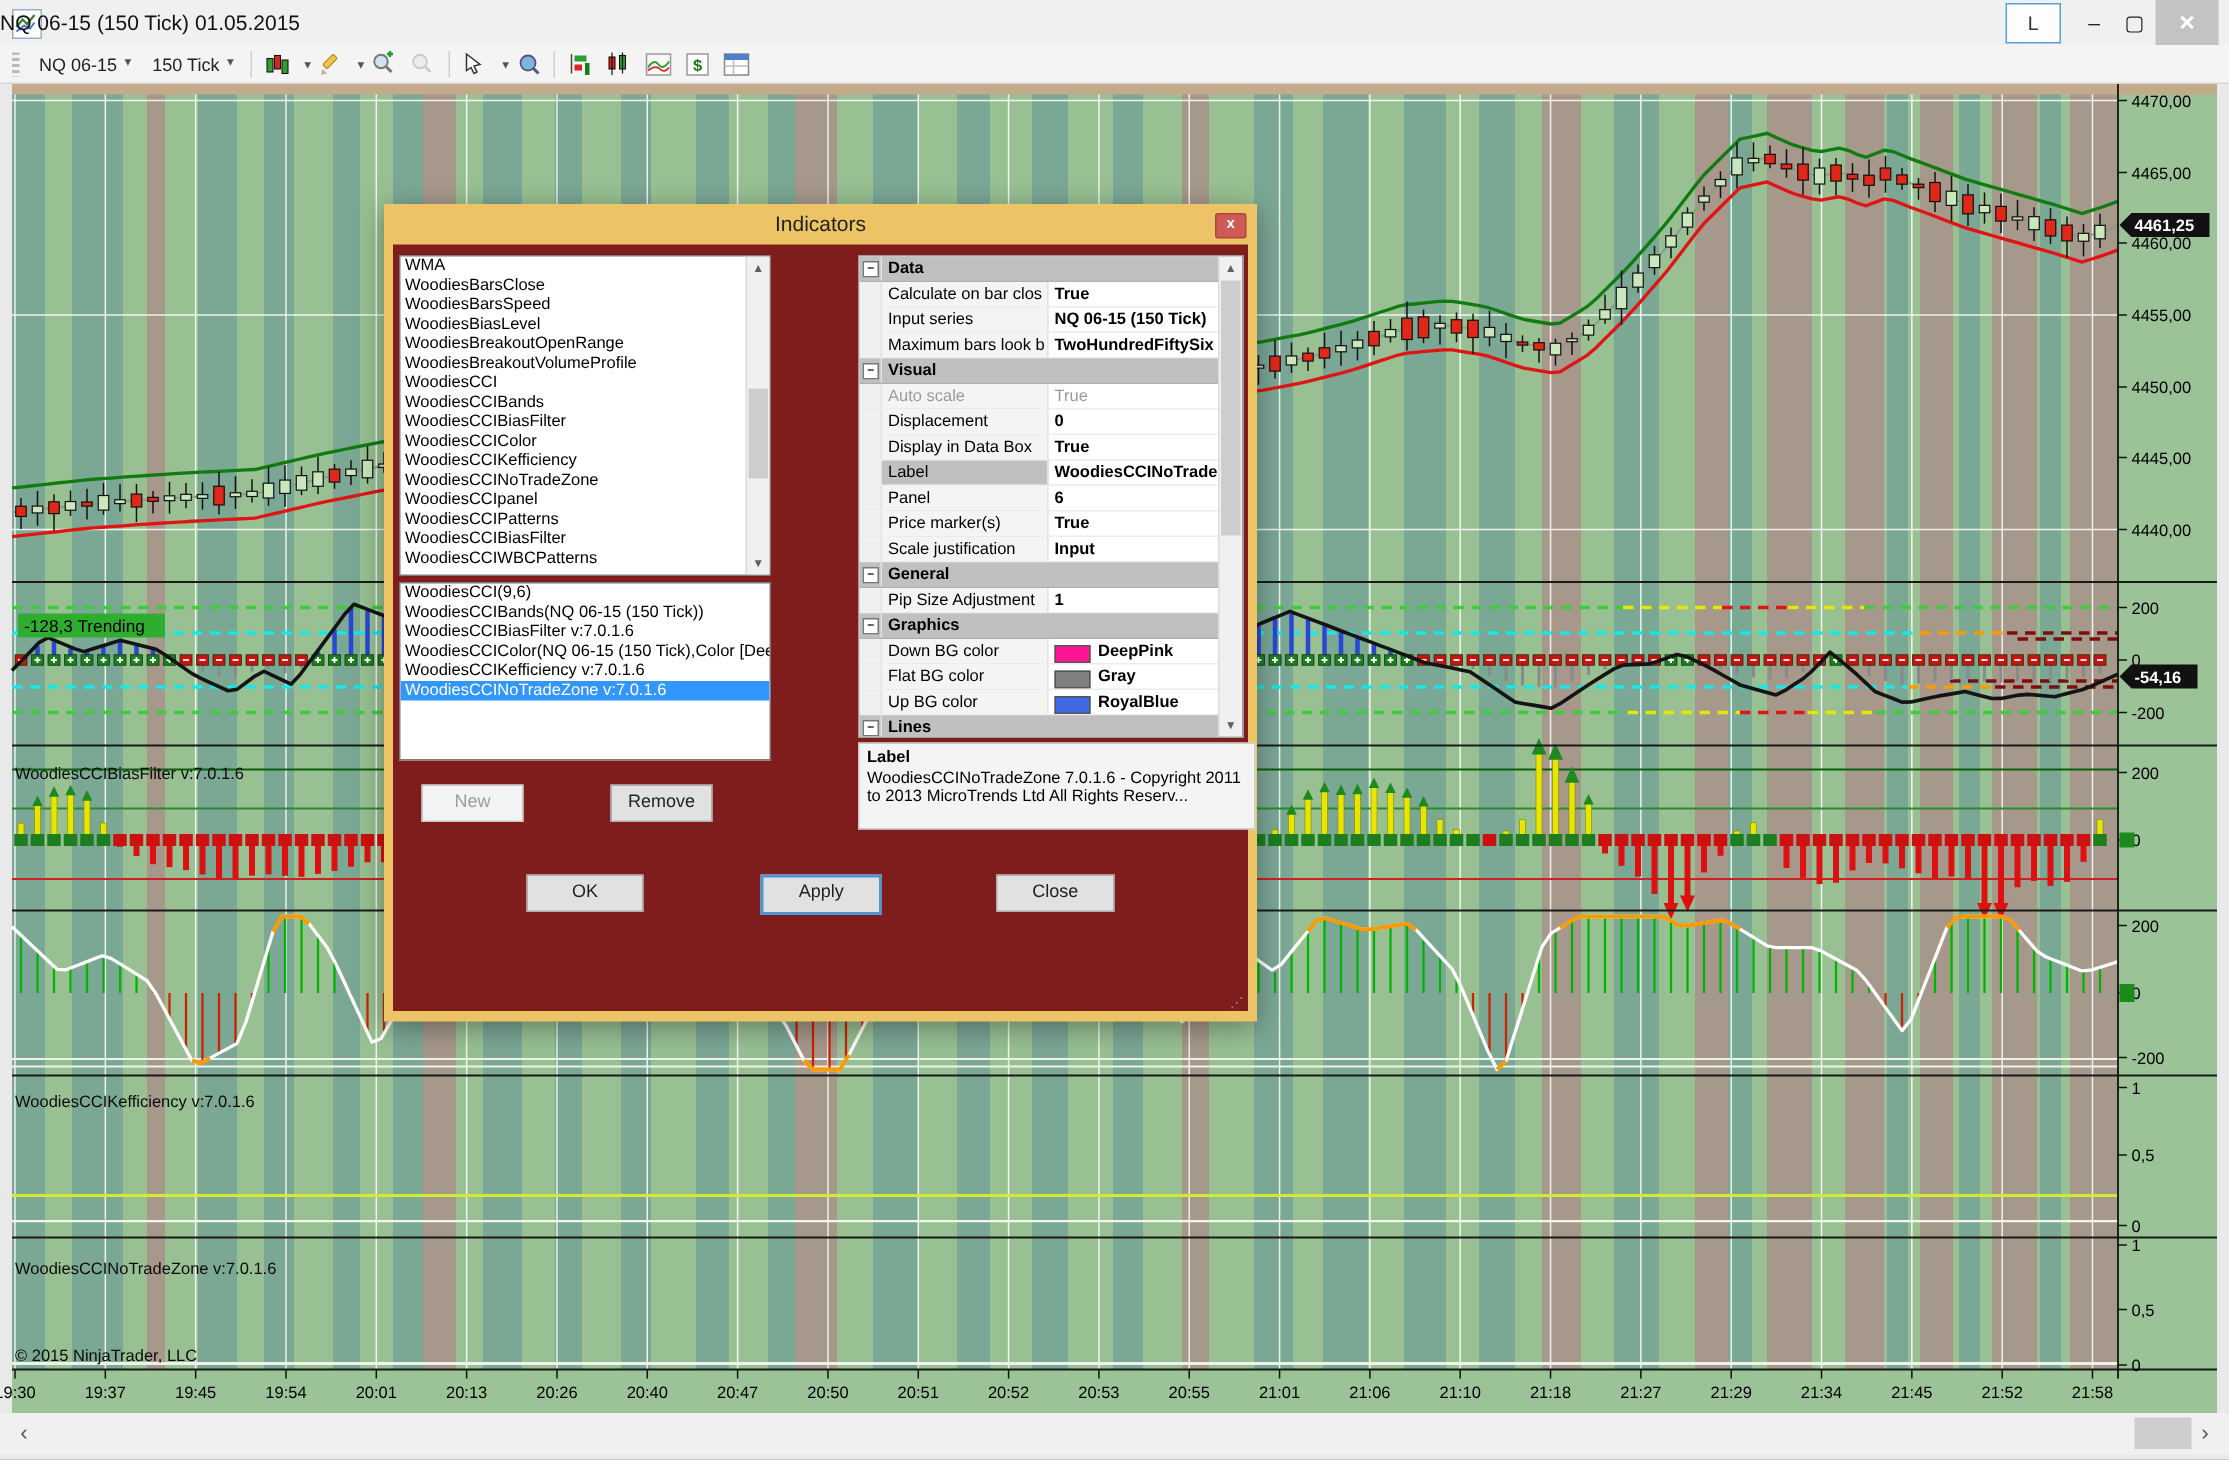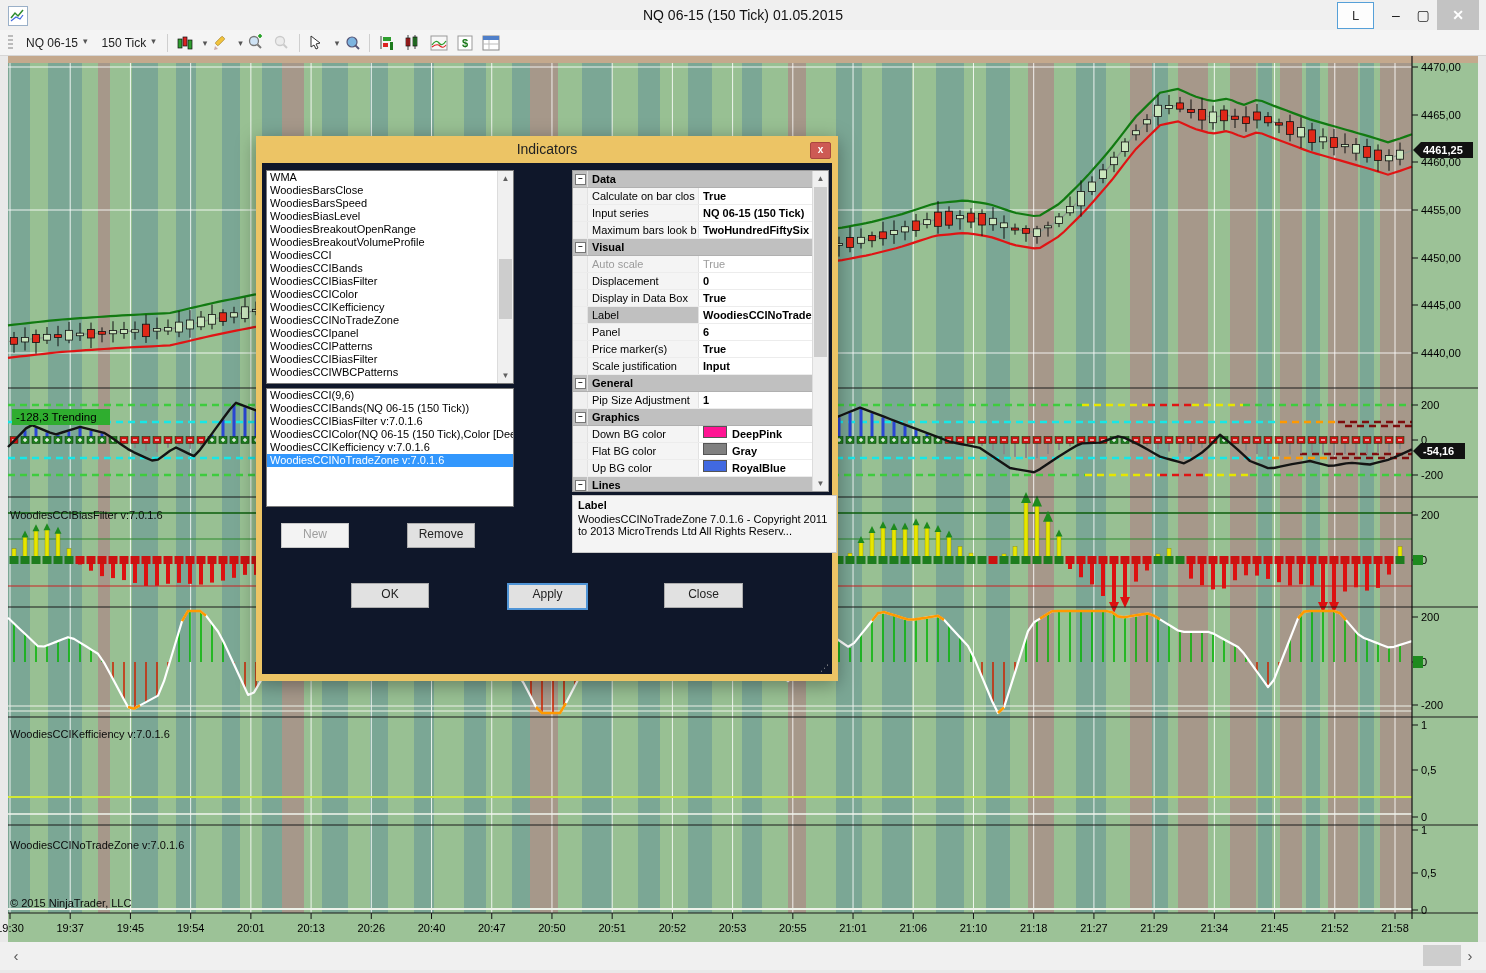--- a/index.html
+++ b/index.html
@@ -3,21 +3,21 @@
 <meta charset="utf-8">
 <style>
   html,body{margin:0;padding:0;}
   body{width:1486px;height:973px;overflow:hidden;background:#e9e9e9;
        font-family:"Liberation Sans",sans-serif;position:relative;}
   
   .titlebar{position:absolute;left:0;top:0;width:1486px;height:30px;background:#f0f0f0;}
   .app-icon{position:absolute;left:8px;top:6px;width:18px;height:18px;background:#fff;
             border:1px solid #9ab0c8;}
   .win-title{position:absolute;left:0;right:0;top:0;height:30px;line-height:30px;
-             text-align:center;font-size:14px;color:#111;}
+             font-size:14px;color:#111;}
   .btn-l{position:absolute;left:1337px;top:2px;width:35px;height:25px;background:#fdfdfd;
          border:1px solid #56a0d8;text-align:center;line-height:25px;font-size:13px;color:#333;}
   .cap-btn{position:absolute;top:0;height:30px;text-align:center;line-height:30px;
            font-size:14px;color:#222;}
   .cap-min{left:1383px;width:26px;}
   .cap-max{left:1410px;width:26px;}
   .cap-close{left:1437px;width:42px;background:#c3c3c3;color:#fff;font-weight:bold;}
   
   .toolbar{position:absolute;left:0;top:30px;width:1486px;height:25px;background:#f4f4f4;
            border-bottom:1px solid #d6d6d6;font-size:12px;color:#222;display:flex;align-items:center;}
@@ -35,21 +35,21 @@
   .hs-arrow{position:absolute;top:0;width:24px;height:28px;color:#555;font-size:15px;
             text-align:center;line-height:28px;}
   .hs-thumb{position:absolute;left:1423px;top:3px;width:38px;height:21px;background:#cdcdcd;}
   
   .dialog{position:absolute;left:256px;top:136px;width:582px;height:545px;background:#ecc465;
           box-shadow:0 4px 18px rgba(0,0,0,.35);font-size:11px;}
   .dlg-title{height:27px;line-height:27px;text-align:center;font-size:14px;color:#222;}
   .dlg-x{position:absolute;right:7px;top:6px;width:19px;height:15px;background:#cd5a54;
          border:1px solid #a94640;color:#fff;font-size:10px;font-weight:bold;text-align:center;
          line-height:14px;border-radius:2px;}
-  .dlg-body{position:absolute;left:6px;right:6px;top:27px;bottom:7px;background:#0f172a;}
+  .dlg-body{position:absolute;left:6px;right:6px;top:27px;bottom:7px;background:#7f1d1d;}
   .listbox{position:absolute;background:#fff;border:1px solid #7a7a7a;overflow:hidden;}
   .lb-avail{left:4px;top:7px;width:246px;height:212px;}
   .lb-conf{left:4px;top:225px;width:246px;height:117px;}
   .list-item{height:13px;line-height:13px;padding:0 3px;white-space:nowrap;color:#000;}
   .list-item.selected{background:#3297fd;color:#fff;}
   .vscroll{position:absolute;right:0;top:0;bottom:0;width:15px;background:#f0f0f0;
            border-left:1px solid #dcdcdc;}
   .vs-arrow{position:absolute;left:0;width:15px;height:15px;color:#606060;font-size:8px;
             text-align:center;line-height:15px;}
   .vs-thumb{position:absolute;left:1px;width:13px;background:#cdcdcd;}
@@ -64,21 +64,21 @@
   .pg-row.section{background:#c0c0c0;font-weight:bold;border-bottom:1px solid #b0b0b0;}
   .pg-gut{width:14px;flex:none;background:#f0f0f0;border-right:1px solid #e2e2e2;position:relative;}
   .pg-row.section .pg-gut{background:#c0c0c0;}
   .pg-box{position:absolute;left:2px;top:3px;width:9px;height:9px;background:#fff;
           border:1px solid #777;font-size:8px;line-height:7px;text-align:center;color:#111;}
   .pg-label{width:106px;flex:none;background:#f4f4f4;border-right:1px solid #e2e2e2;
             padding-left:4px;white-space:nowrap;overflow:hidden;color:#000;}
   .pg-row.section .pg-label{background:#c0c0c0;width:226px;border-right:none;}
   .pg-label.sel{background:#c0c0c0;}
   .pg-val{flex:1;padding-left:4px;white-space:nowrap;overflow:hidden;font-weight:bold;color:#000;
-          display:flex;align-items:flex-start;}
+          display:flex;align-items:flex-end;}
   .pg-row.dis .pg-label,.pg-row.dis .pg-val{color:#9b9b9b;font-weight:normal;}
   .swatch{width:22px;height:10px;border:1px solid #555;margin-right:5px;flex:none;}
   .desc{position:absolute;left:310px;top:332px;width:253px;height:50px;background:#f4f4f4;
         border:1px solid #c9c9c9;padding:3px 5px;overflow:hidden;}
   .desc b{display:block;margin-bottom:2px;}
   .grip{position:absolute;right:2px;bottom:1px;width:10px;height:10px;color:#999;font-size:9px;}
 </style>
 </head>
 <body>
 

